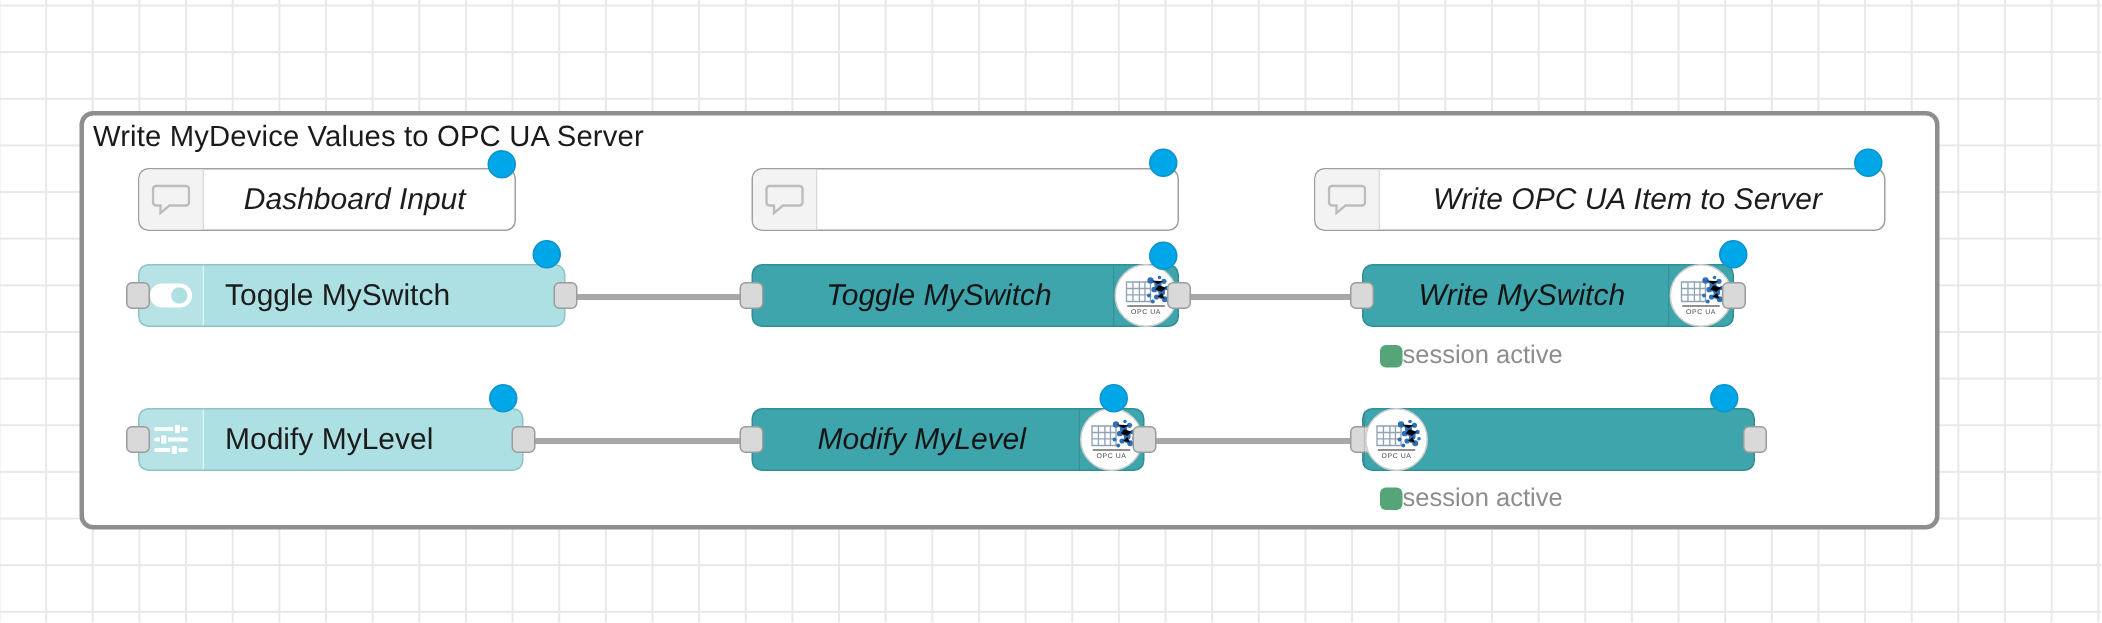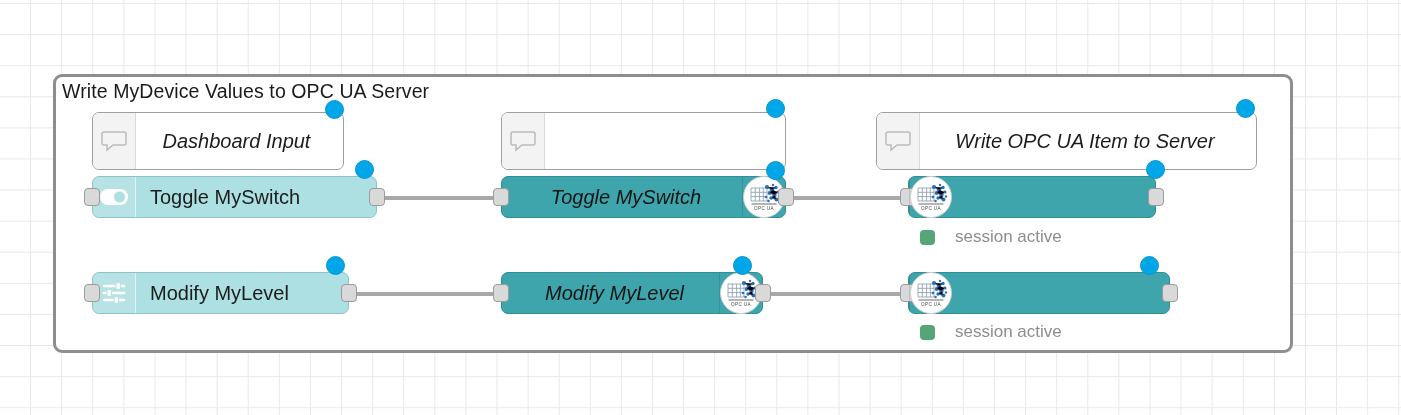--- a/index.html
+++ b/index.html
@@ -51,21 +51,21 @@
     border-radius: 7px;
     border: 1px solid #9f9f9f;
     display: flex;
     align-items: stretch;
     overflow: visible;
   }
 
   
   .node.comment {
     background: #ffffff;
-    height: 58px;
+    height: 42px;
   }
   .comment-iconbox {
     width: 42px;
     flex: 0 0 42px;
     background: #f3f3f3;
     border-right: 1px solid #d9d9d9;
     border-radius: 6px 0 0 6px;
     display: flex;
     align-items: center;
     justify-content: center;
@@ -170,21 +170,21 @@
     background: #a8a8a8;
     border-radius: 2px;
     z-index: 0;
   }
 
   
   .status {
     position: absolute;
     display: flex;
     align-items: center;
-    gap: 20px;
+    gap: 0;
     font-size: 17px;
     color: #8d8d8d;
   }
   .status-dot {
     width: 15px;
     height: 15px;
     border-radius: 4px;
     background: #55a578;
     display: inline-block;
   }
@@ -291,20 +291,21 @@
           <text x="19" y="31.6" font-family="'Liberation Sans',sans-serif" font-size="4.6" fill="#4a4a4a" text-anchor="middle" letter-spacing="0.4">OPC UA</text>
         </svg>
       </div>
     </div>
     <div class="port out"></div>
   </div>
   <div class="sel-dot" style="left:766px; top:161px;"></div>
 
   <div class="node opcua" style="left:908px; top:176px; width:248px;">
     <div class="port in"></div>
+    <div class="node-label">Write MySwitch</div>
     <div class="node-iconbox">
       <div class="opclogo">
         <svg width="38" height="38" viewBox="0 0 38 38" aria-hidden="true">
           <g stroke="#8fa3b5" stroke-width="0.9" fill="none">
             <path d="M6 10 h16 v13 h-16 z"></path>
             <path d="M6 14.3 h16 M6 18.6 h16 M10.3 10 v13 M14.6 10 v13 M18.3 10 v13"></path>
           </g>
           <g fill="#2f6fb5">
             <circle cx="22" cy="9" r="2.1"></circle>
               <circle cx="27" cy="12" r="2.4"></circle>

